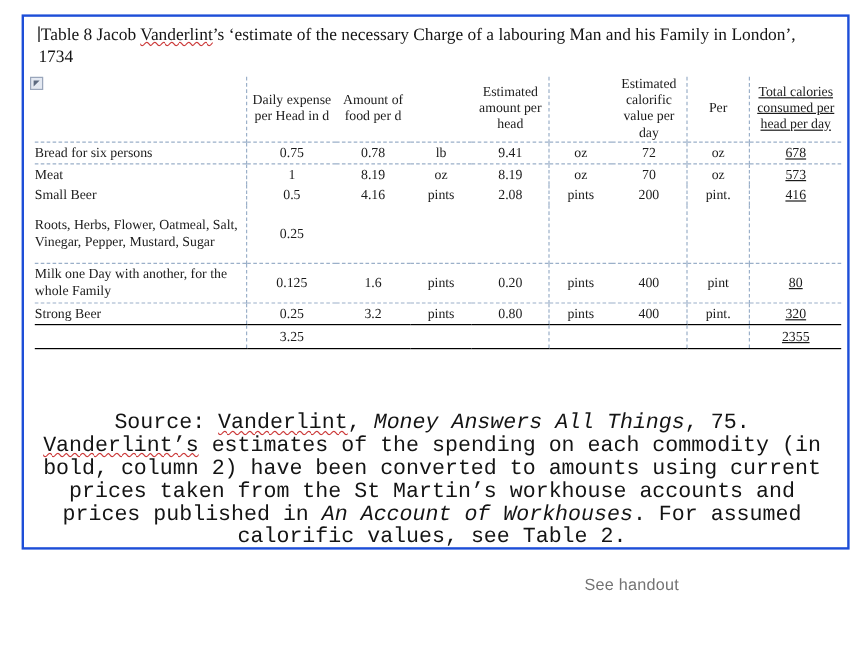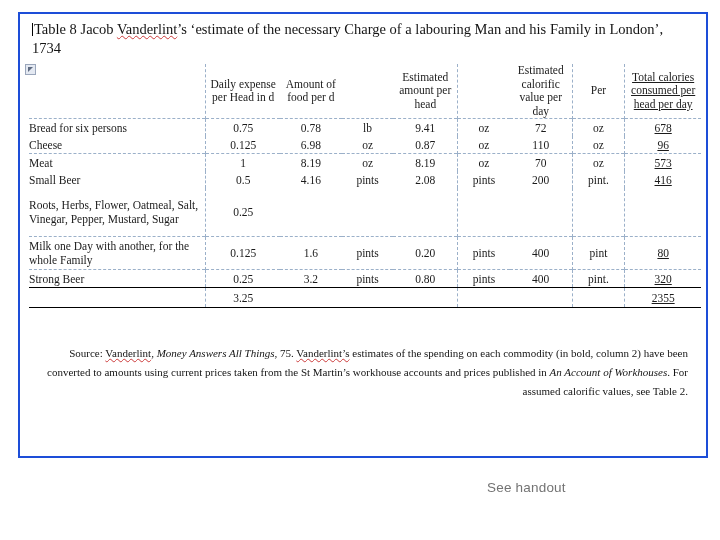--- a/index.html
+++ b/index.html
@@ -132,25 +132,25 @@
   tbody td.bold { font-weight: bold; }
 
   tr.total-row td { height: 19px; }
 
   
   #source-note {
     position: absolute;
     left: 12px;
     top: 330px;
     width: 656px;
-    font-size: 11px;
+    font-size: 18px;
     line-height: 19px;
-    font-family: Liberation Serif, serif;
+    font-family: Liberation Mono, monospace;
     color: #141414;
-    text-align: right;
+    text-align: center;
   }
   #source-note .spell {
     text-decoration: underline;
     text-decoration-style: wavy;
     text-decoration-color: #cc3b3b;
     text-decoration-thickness: 1px;
   }
   #source-note i { font-style: italic; }
 
   
@@ -195,31 +195,20 @@
         <td class="c-amt">0.78</td>
         <td class="c-unit1">lb</td>
         <td class="c-est">9.41</td>
         <td class="c-unit2 vsep-l">oz</td>
         <td class="c-cal">72</td>
         <td class="c-per vsep-l">oz</td>
         <td class="c-total vsep-l">678</td>
       </tr>
 
 
-      <tr>
-        <td class="c-item">Cheese</td>
-        <td class="c-exp bold vsep-l">0.125</td>
-        <td class="c-amt">6.98</td>
-        <td class="c-unit1">oz</td>
-        <td class="c-est">0.87</td>
-        <td class="c-unit2 vsep-l">oz</td>
-        <td class="c-cal">110</td>
-        <td class="c-per vsep-l">oz</td>
-        <td class="c-total vsep-l">96</td>
-      </tr>
 
       <tr class="dashrule">
         <td class="c-item">Meat</td>
         <td class="c-exp bold vsep-l">1</td>
         <td class="c-amt">8.19</td>
         <td class="c-unit1">oz</td>
         <td class="c-est">8.19</td>
         <td class="c-unit2 vsep-l">oz</td>
         <td class="c-cal">70</td>
         <td class="c-per vsep-l">oz</td>

